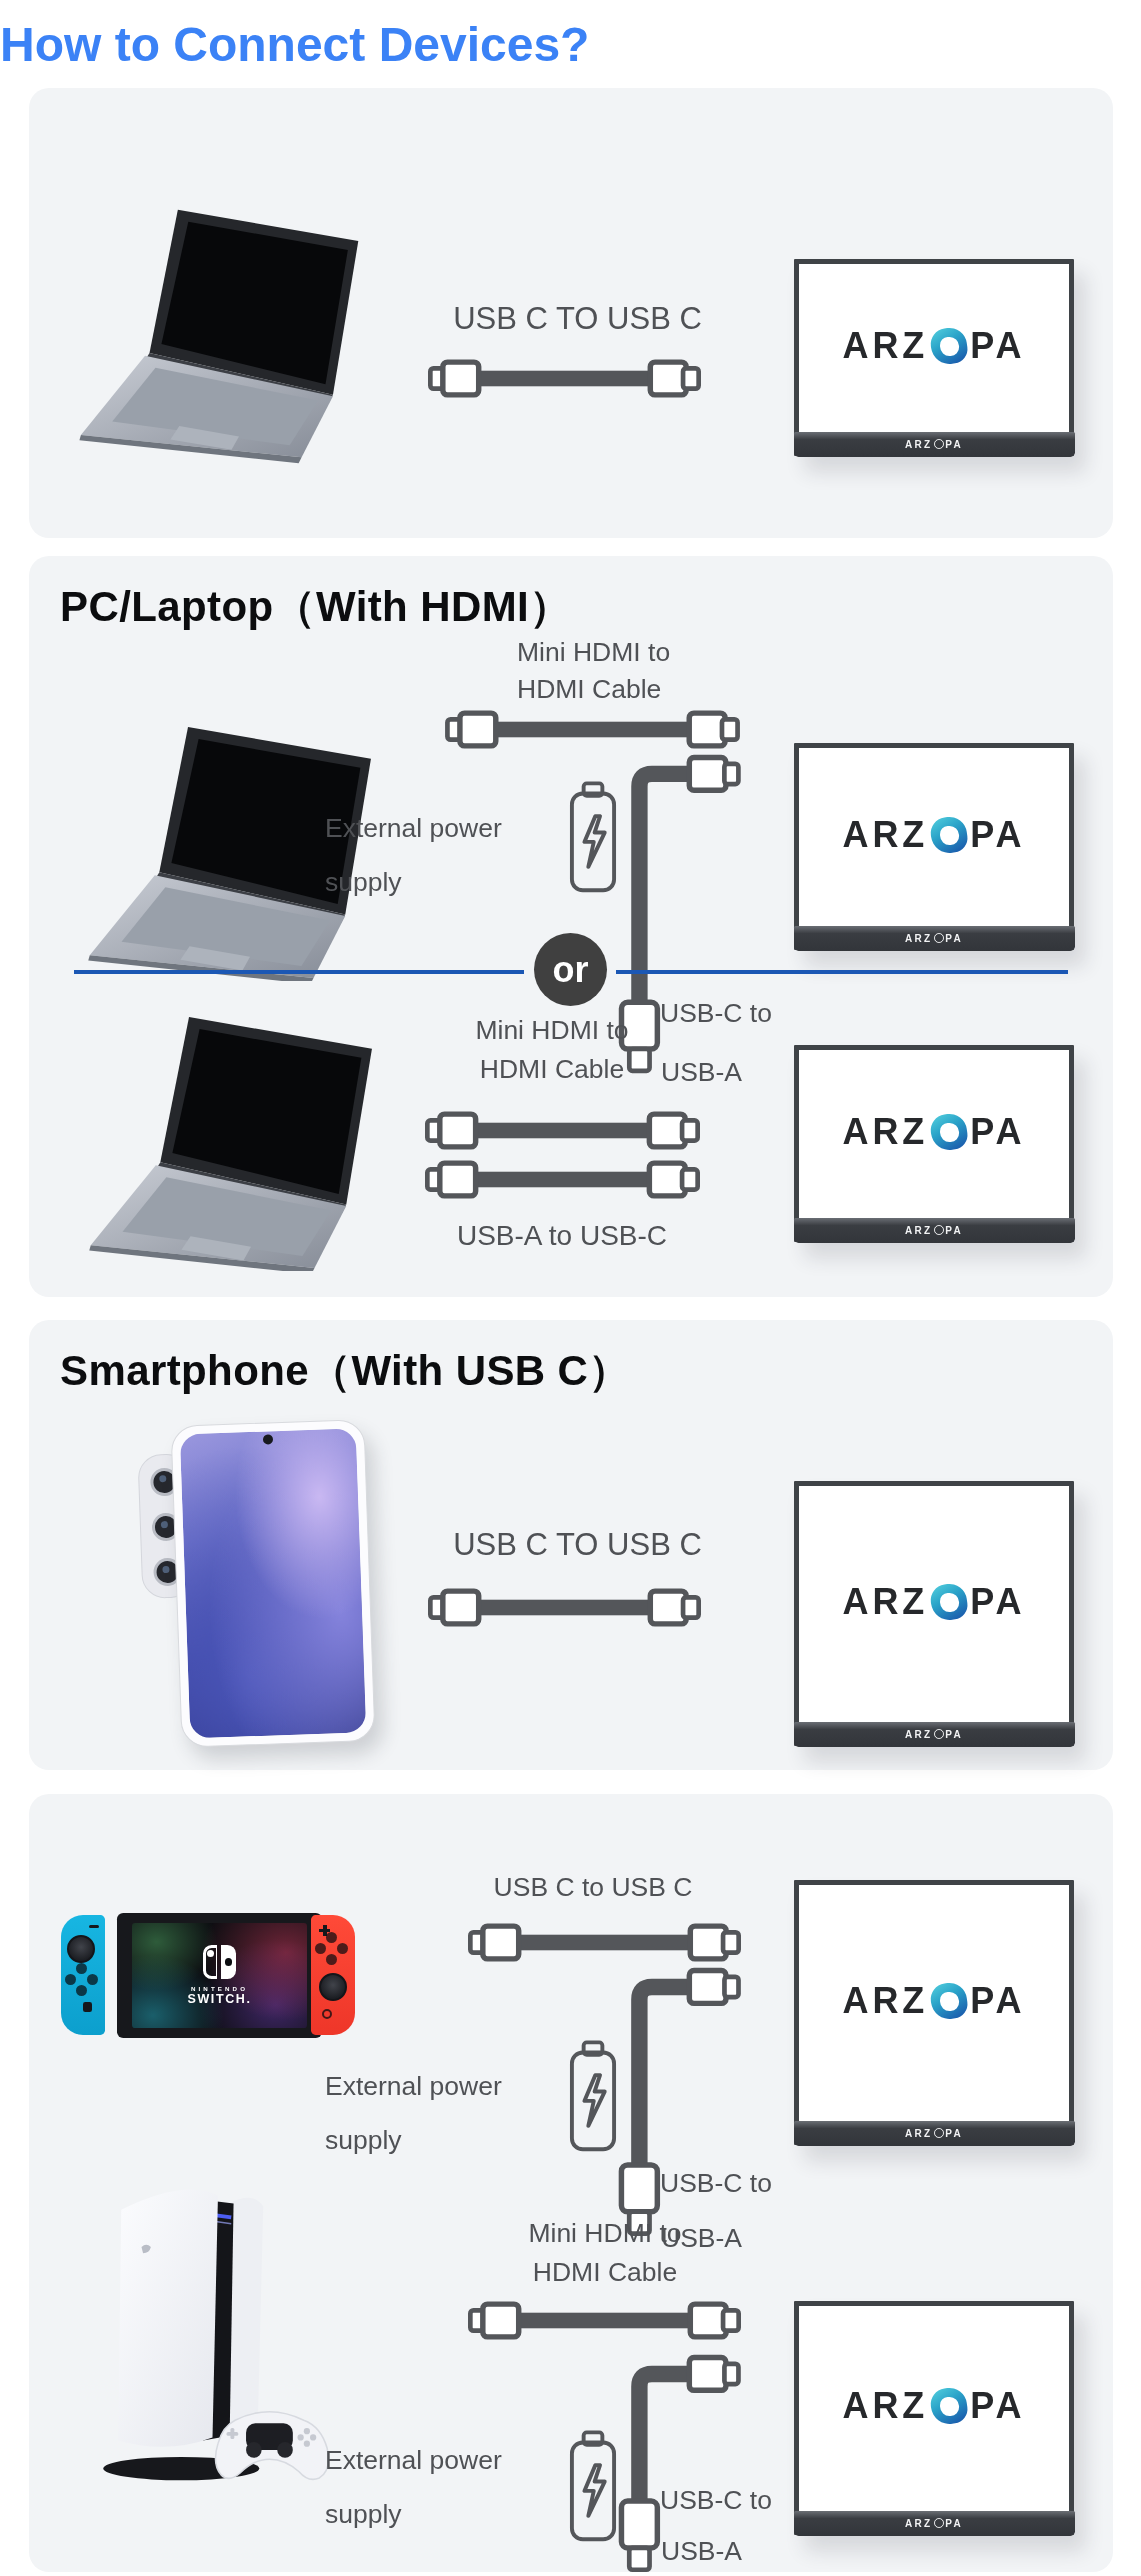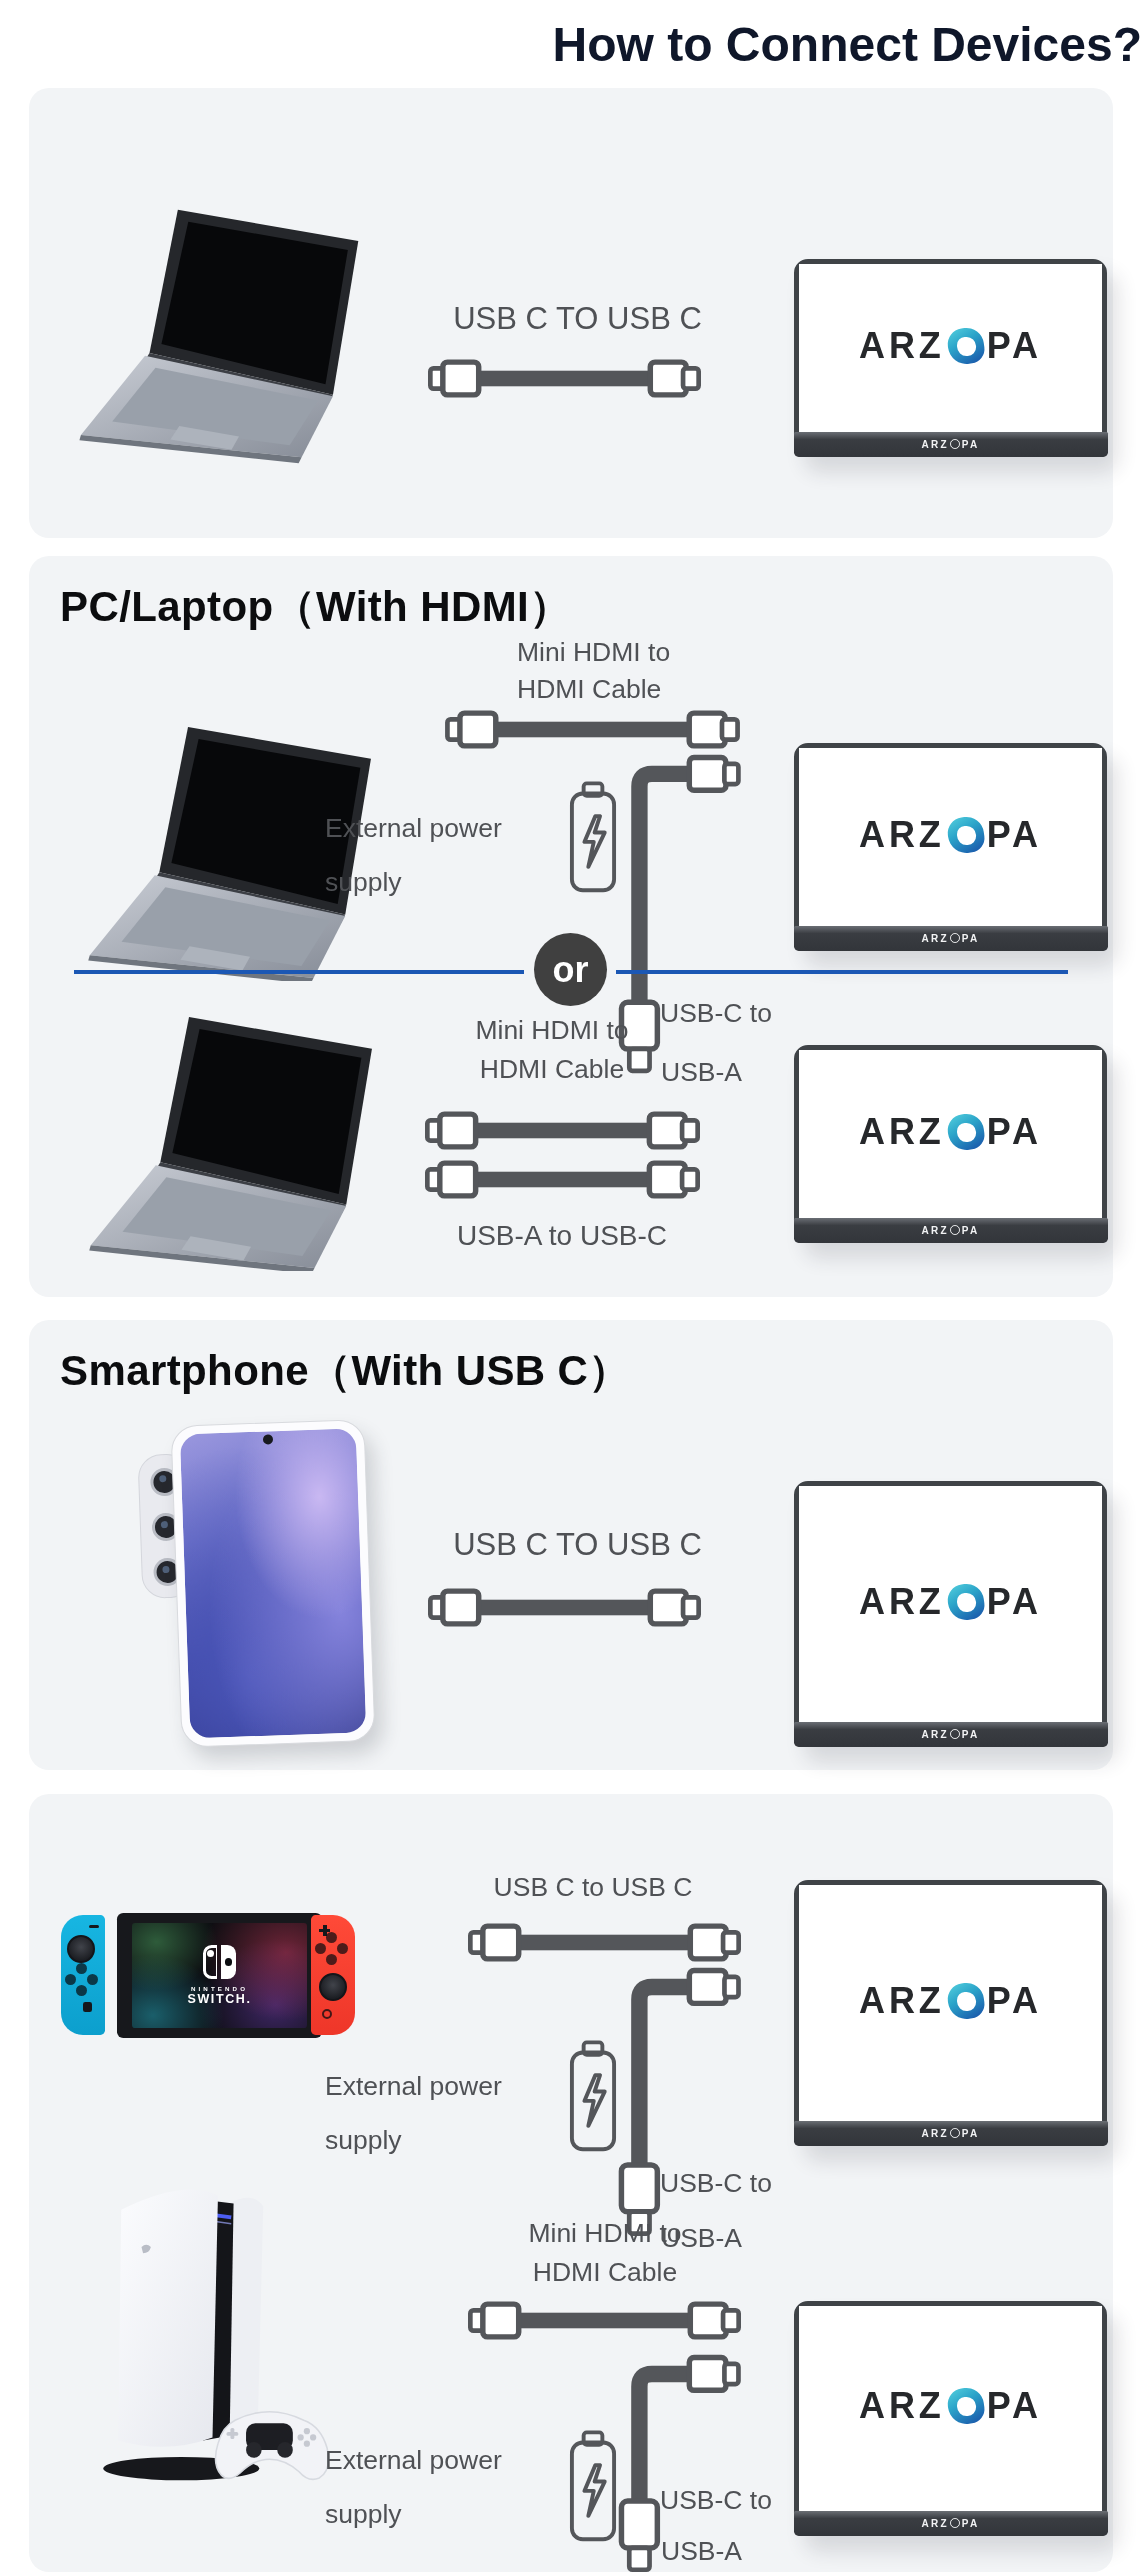--- a/index.html
+++ b/index.html
@@ -1,31 +1,31 @@
 <!DOCTYPE html>
 <html style="font-size:12.5px"><head>
 <meta charset="utf-8">
 <style>
   html,body{margin:0;padding:0;background:#ffffff;}
   #page{position:relative;width:1142px;height:2576px;background:#ffffff;overflow:hidden;
         font-family:"Liberation Sans", sans-serif;}
-  .title{position:absolute;left:0;top:17px;width:1142px;text-align:right;
-         font-size:48px;font-weight:700;color:#0f172a;letter-spacing:0px;}
+  .title{position:absolute;left:0;top:17px;width:1142px;text-align:left;
+         font-size:48px;font-weight:700;color:#3b82f6;letter-spacing:0px;}
   .card{position:absolute;left:29px;width:1084px;background:#f2f4f6;border-radius:20px;}
   #card1{top:88px;height:450px;}
   #card2{top:556px;height:741px;}
   #card3{top:1320px;height:450px;}
   #card4{top:1794px;height:778px;}
   .heading{position:absolute;left:31px;top:23.4px;font-size:42px;font-weight:700;color:#0c0d0f;letter-spacing:0.4px;}
   .lbl{position:absolute;color:#4f5155;font-size:26.5px;line-height:37px;}
   .lbl.big{font-size:31px;}
   .center{text-align:center;}
   .right{}
   
-  .monitor{position:absolute;width:313px;background:#ffffff;border:5.5px solid #3f4347;border-radius:14px;
+  .monitor{position:absolute;width:280px;background:#ffffff;border:5.5px solid #3f4347;border-radius:1px;
            box-sizing:border-box;box-shadow:11px 15.6px 20px rgba(40,45,55,0.14);}
   .monitor .mscreen{position:absolute;left:0;top:0;right:0;bottom:23.4px;display:flex;align-items:center;justify-content:center;background:#fff;}
   .monitor .mbar{position:absolute;left:-5.5px;right:-5.5px;bottom:-5.5px;height:25px;border-radius:1.6px 1.6px 4.7px 4.7px;
       background:linear-gradient(#6a6e74,#3a3d42 30%,#32353a);display:flex;align-items:center;justify-content:center;}
   .h253{height:197px;} .h265{height:207px;} .h340{height:265px;} .h300{height:234px;}
   .arzopa-logo{display:flex;align-items:center;font-size:36px;font-weight:700;color:#26282b;letter-spacing:3.9px;}
   .logo-o{display:inline-block;width:36px;height:36px;margin:0 3.1px;position:relative;
       background:linear-gradient(155deg,#4ecadb 5%,#2ba4c9 40%,#1b5fae 90%);
       border-radius:44% 48% 40% 52%;transform:rotate(-8deg);}
   .logo-o:after{content:"";position:absolute;left:8.6px;top:8.6px;right:8.6px;bottom:8.6px;background:#fff;

